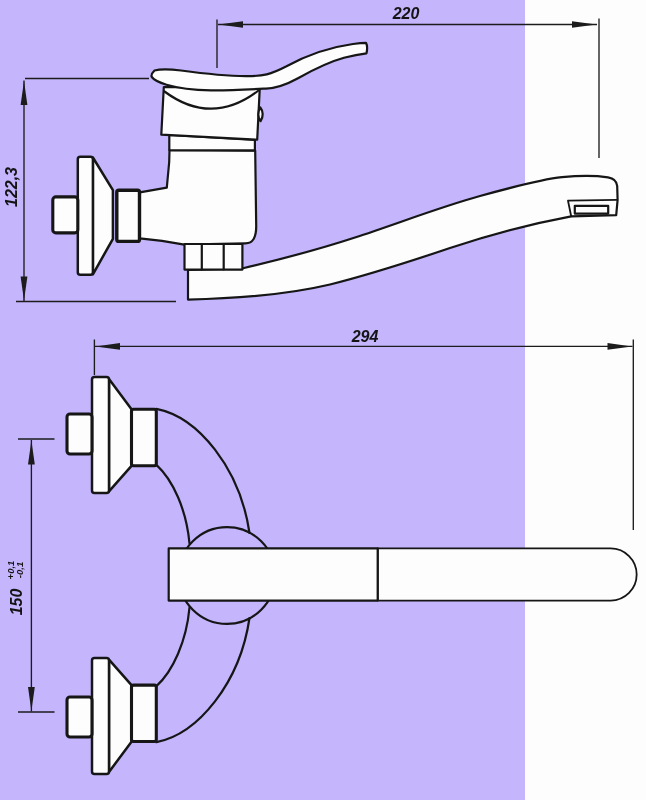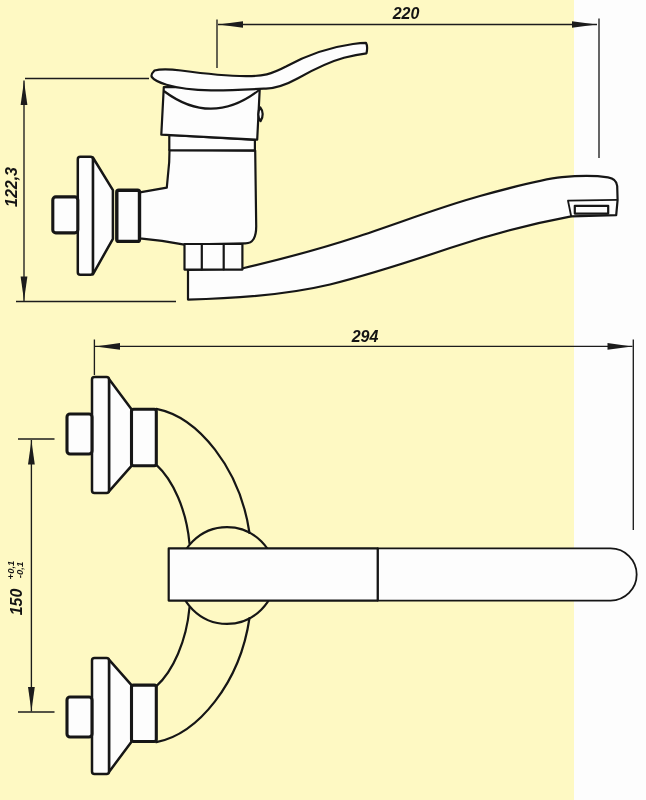--- a/index.html
+++ b/index.html
@@ -5,23 +5,23 @@
   html, body {
     margin: 0;
     padding: 0;
     width: 646px;
     height: 800px;
     background: #fdfdfd;
     overflow: hidden;
   }
   .sheet {
     position: relative;
-    width: 574px;
+    width: 525px;
     height: 800px;
-    background: #fef9c3;
+    background: #c4b5fd;
   }
   svg { display: block; }
   .outline {
     fill: #fdfdfd;
     stroke: #161616;
     stroke-width: 2.2;
     stroke-linejoin: round;
     stroke-linecap: round;
   }
   .outline-nofill {

